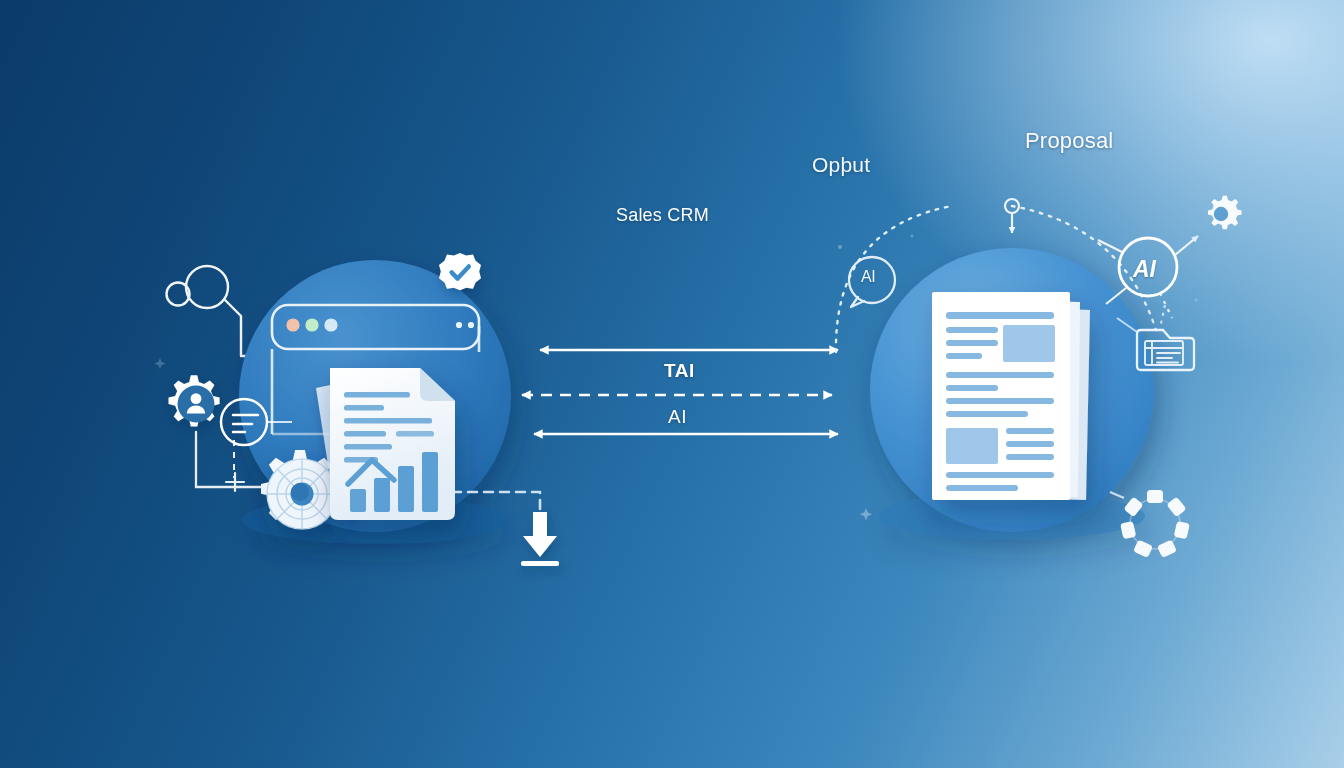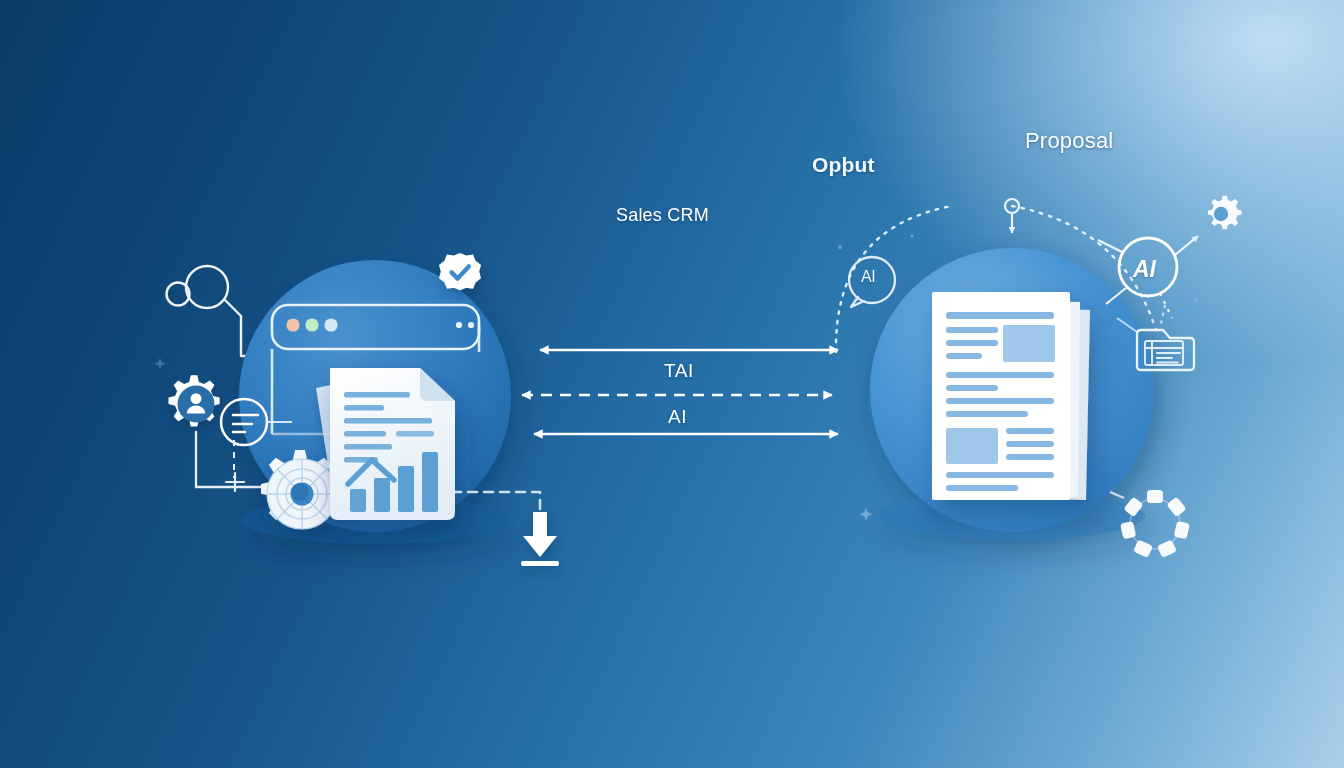--- a/index.html
+++ b/index.html
@@ -31,24 +31,24 @@
   
   .lbl{
     position:absolute;
     color:#ffffff;
     white-space:nowrap;
     text-shadow:0 1px 3px rgba(8,40,74,.45);
     -webkit-font-smoothing:antialiased;
   }
   .lbl-salescrm{ left:616px; top:205px; font-size:18px; letter-spacing:.2px;text-align:center; }
   .lbl-output  { left:812px; top:153px; font-size:21px; letter-spacing:.2px;
-                 color:#f2f8fd;font-weight:bold; }
+                 color:#f2f8fd; }
   .lbl-proposal{ left:1025px; top:128px; font-size:22px; letter-spacing:.2px;
                  color:#fbfdff; }
-  .lbl-tai{ left:664px; top:360px; font-size:19px; font-weight:400; letter-spacing:.6px;text-align:center; }
+  .lbl-tai{ left:664px; top:360px; font-size:19px; font-weight:700; letter-spacing:.6px;text-align:center; }
   .lbl-ai { left:668px; top:406px; font-size:19px; font-weight:400; letter-spacing:.6px; }
 
   .badge-text{
     position:absolute;
     color:#ffffff;
     font-style:italic;
     font-weight:bold;
     white-space:nowrap;
     text-shadow:0 1px 2px rgba(10,50,90,.4);
   }

